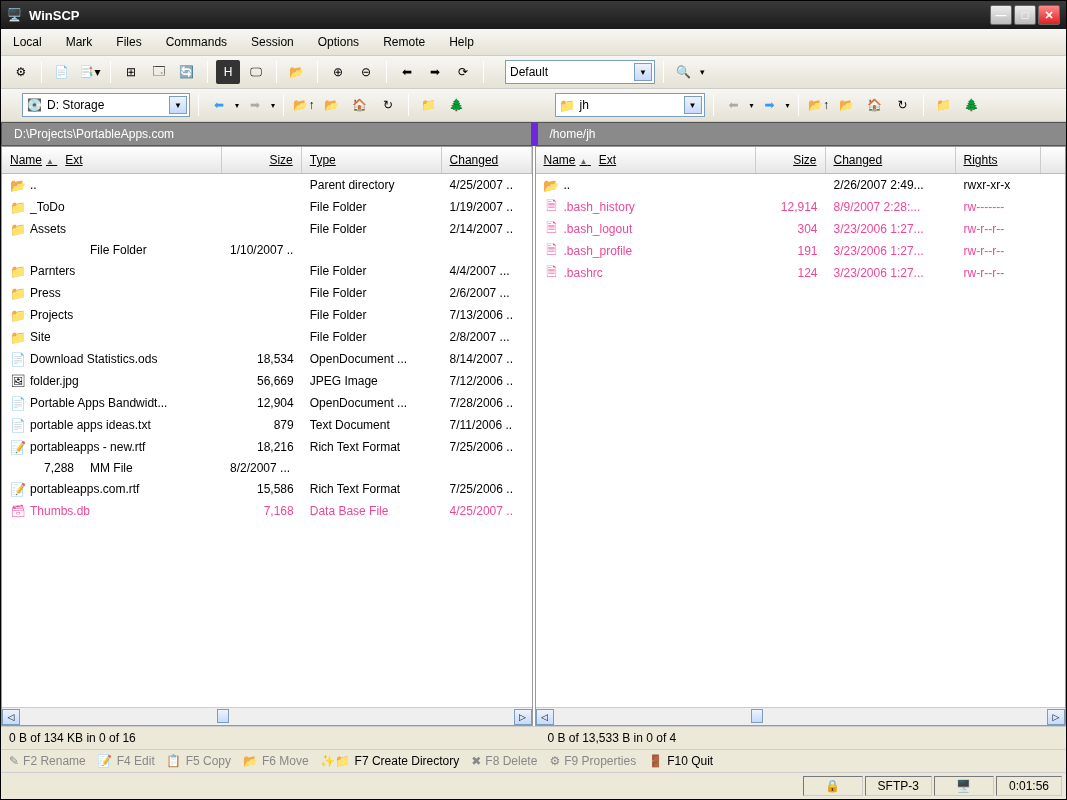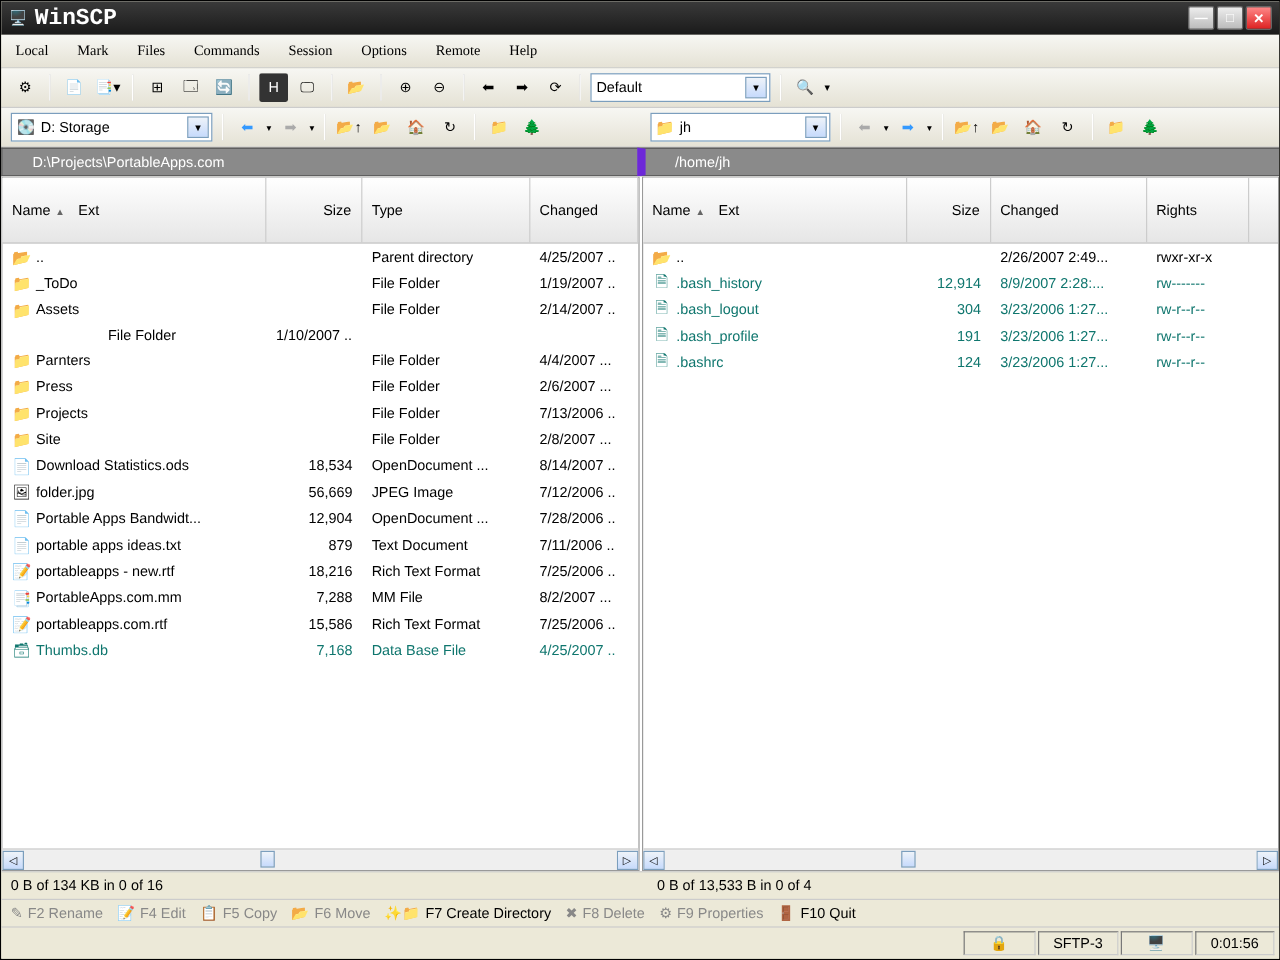--- a/index.html
+++ b/index.html
@@ -21,21 +21,21 @@
   align-items: center;
   color: #fff;
   padding: 0 6px;
   justify-content: space-between;
 }
 .titlebar-left {
   display: flex;
   align-items: center;
   gap: 6px;
 }
-.titlebar-title { font-weight: bold; font-size: 19px; font-family: Liberation Mono, monospace; }
+.titlebar-title { font-weight: bold; font-size: 13px; }
 .titlebar-controls { display: flex; gap: 2px; }
 .win-btn {
   width: 22px; height: 20px;
   background: linear-gradient(to bottom, #eee, #bbb);
   border: 1px solid #666;
   border-radius: 2px;
   display: flex;
   align-items: center;
   justify-content: center;
   font-size: 11px;
@@ -46,21 +46,21 @@
   background: linear-gradient(to bottom, #f88, #d22);
   color: #fff;
 }
 .menubar {
   background: linear-gradient(to bottom, #f7f7f3, #e5e2d5);
   padding: 4px 8px;
   display: flex;
   gap: 16px;
   border-bottom: 1px solid #ccc;
 }
-.menuitem { cursor: pointer; padding: 2px 4px; font-family: Liberation Serif, serif; }
+.menuitem { cursor: pointer; padding: 2px 4px; }
 .toolbar {
   background: linear-gradient(to bottom, #f7f7f3, #e5e2d5);
   padding: 4px 8px;
   display: flex;
   align-items: center;
   gap: 4px;
   border-bottom: 1px solid #ccc;
 }
 .tool-btn {
   width: 24px; height: 24px;
@@ -78,20 +78,21 @@
   border-right: 1px solid #fff;
 }
 .combo {
   height: 24px;
   border: 1px solid #7b9ebd;
   background: #fff;
   display: flex;
   align-items: center;
   padding: 0 2px 0 4px;
   gap: 4px;
+  margin-left: 13px;
 }
 .combo-text { flex: 1; }
 .combo-arrow {
   width: 18px;
   height: 18px;
   background: linear-gradient(to bottom, #eef3f9, #c6dafc);
   border: 1px solid #7b9ebd;
   display: flex;
   align-items: center;
   justify-content: center;
@@ -109,21 +110,21 @@
   gap: 4px;
   padding: 4px 8px;
 }
 .path-bar {
   display: flex;
 }
 .path-label {
   flex: 1;
   background: #8a8a8a;
   color: #fff;
-  padding: 4px 25px;
+  padding: 4px 12px;
   border: 1px solid #555;
   border-right: none;
 }
 .path-label.right { border-left: 7px solid #6d28d9; }
 .panels {
   flex: 1;
   display: flex;
   overflow: hidden;
   background: #fff;
 }
@@ -135,37 +136,38 @@
   background: #fff;
   overflow: hidden;
 }
 .panel + .panel { margin-left: 2px; }
 .list-header {
   display: flex;
   background: linear-gradient(to bottom, #fff, #e6e6e6);
   border-bottom: 1px solid #bbb;
 }
 .list-header .col {
-  padding: 20px 8px;
+  padding: 6px 8px;
   border-right: 1px solid #ccc;
   font-size: 12px;
   cursor: pointer;
   white-space: nowrap;
   overflow: hidden;
+  text-decoration: underline;
 }
 .list-body {
   flex: 1;
   overflow: auto;
 }
 .row {
   display: flex;
   padding: 2px 0;
   cursor: pointer;
 }
-.row.dim { color: #0f766e; }
+.row.dim { color: #ec4899; }
 .cell {
   padding: 1px 8px;
   white-space: nowrap;
   overflow: hidden;
   text-overflow: ellipsis;
   display: flex;
   align-items: center;
   gap: 4px;
 }
 .cell.right { justify-content: flex-end; }
@@ -482,24 +484,20 @@
         <div class="row">
           <div class="cell col-name-l">
             <span class="icon16 file-rtf-icon"></span>
             <span>portableapps - new.rtf</span>
           </div>
           <div class="cell col-size-l right">18,216</div>
           <div class="cell col-type-l">Rich Text Format</div>
           <div class="cell col-changed-l">7/25/2006 ..</div>
         </div>
         <div class="row">
-          <div class="cell col-name-l">
-            <span class="icon16 file-mm-icon"></span>
-            <span>PortableApps.com.mm</span>
-          </div>
           <div class="cell col-size-l right">7,288</div>
           <div class="cell col-type-l">MM File</div>
           <div class="cell col-changed-l">8/2/2007  ...</div>
         </div>
         <div class="row">
           <div class="cell col-name-l">
             <span class="icon16 file-rtf-icon"></span>
             <span>portableapps.com.rtf</span>
           </div>
           <div class="cell col-size-l right">15,586</div>

